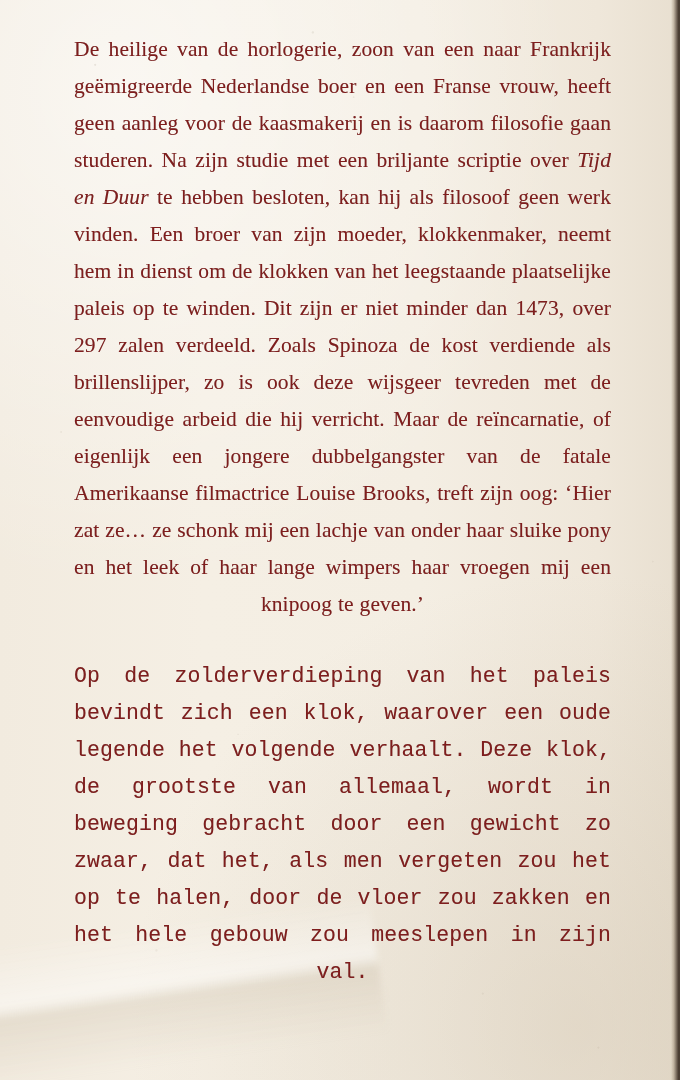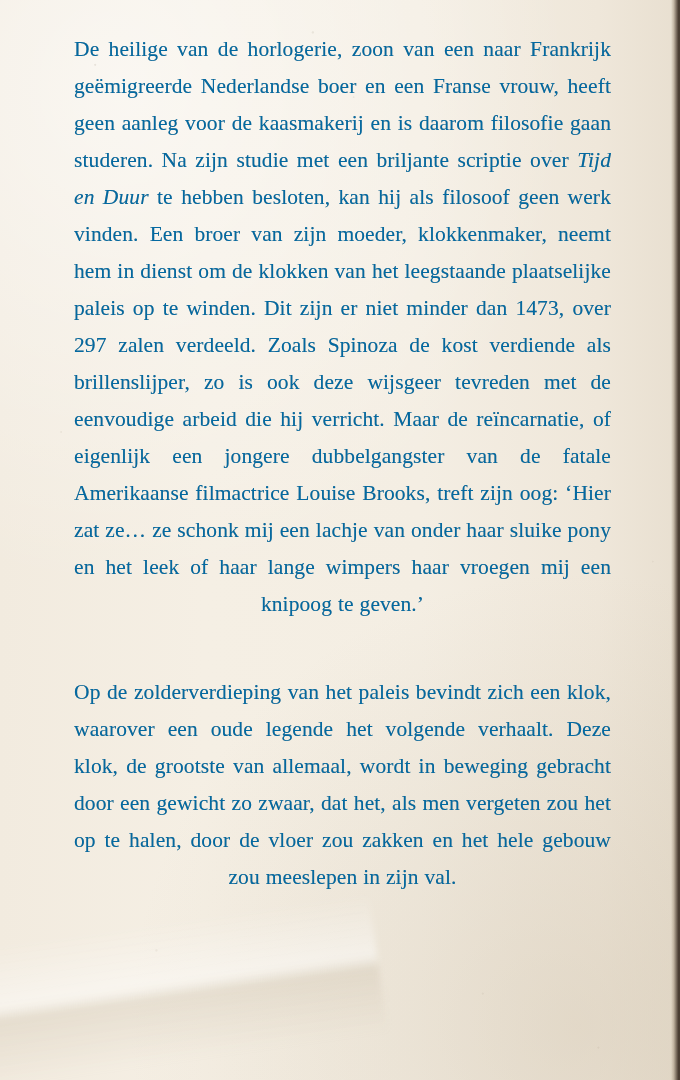--- a/index.html
+++ b/index.html
@@ -90,31 +90,32 @@
     position: absolute;
     left: 74px;
     top: 31px;
     width: 537px;
   }
 
   .para {
     margin: 0;
     text-align: justify;
     text-align-last: center;
-    color: #0369a1;
+    color: #7f1d1d;
     font-size: 21.5px;
     line-height: 37px;
     letter-spacing: 0.1px;
     word-spacing: 0.4px;
     hyphens: none;
     -webkit-hyphens: none;
   }
 
   .para + .para {
-    margin-top: 51px;
+    margin-top: 35px;
+    font-family: Liberation Mono, monospace;
   }
 
   .para em {
     font-style: italic;
   }
 
   
   .ink-soft {
     text-shadow: 0 0 0.35px rgba(59,54,46,0.35);
   }

